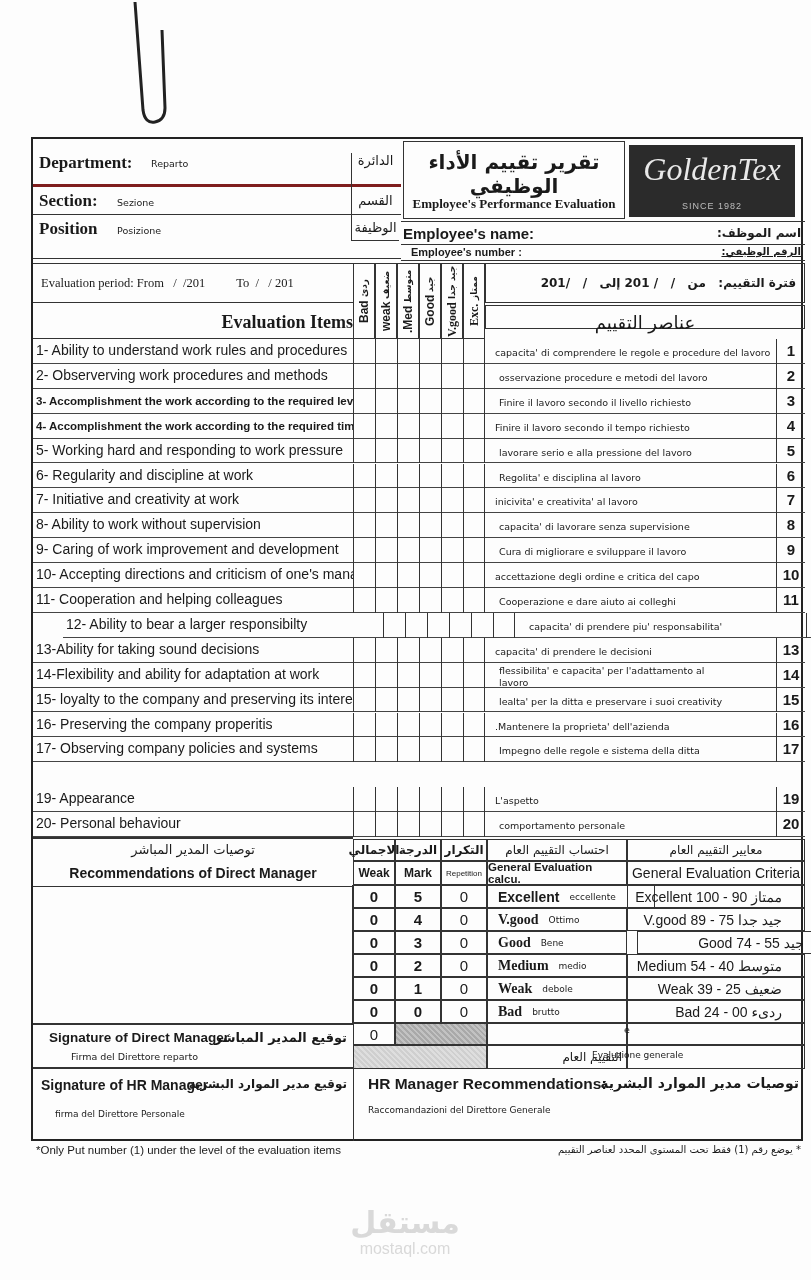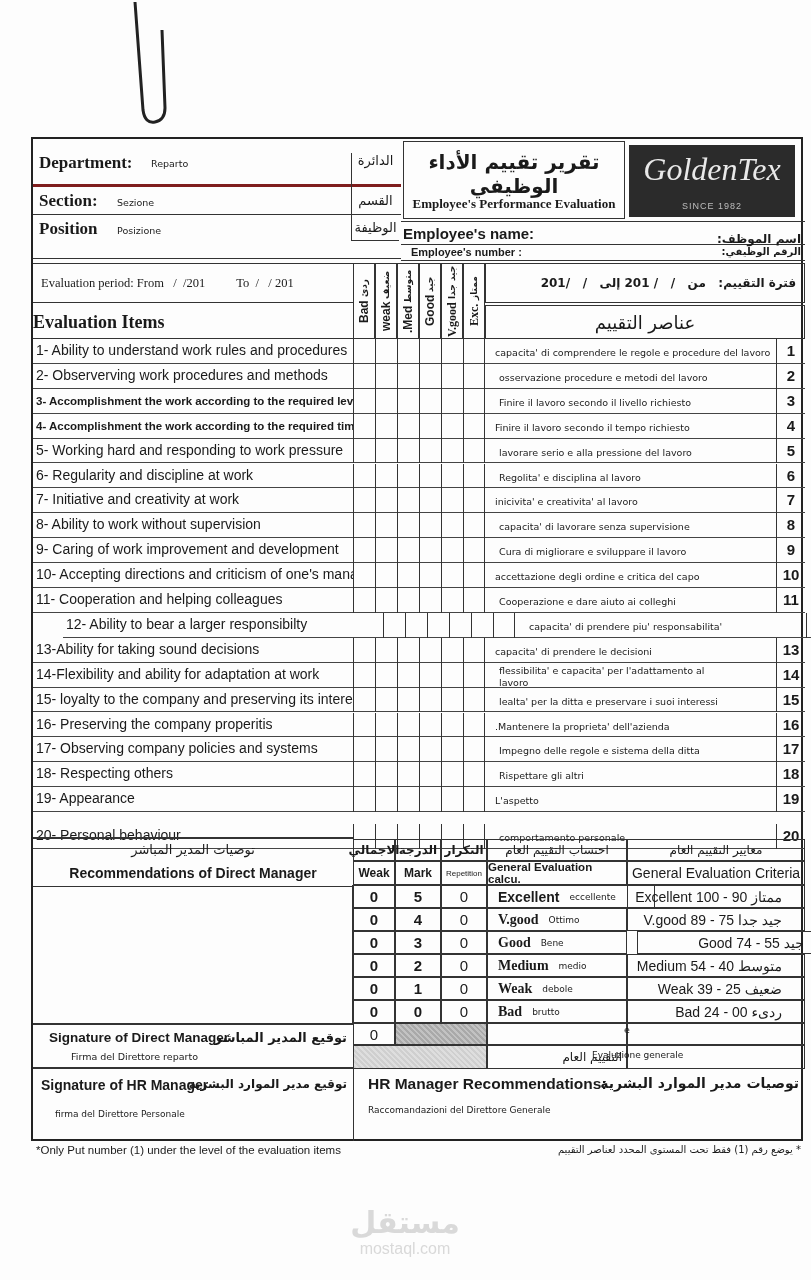--- a/index.html
+++ b/index.html
@@ -50,36 +50,36 @@
     <span class="abs it" style="left:84px;top:10px;">Posizione</span>
     <span class="abs ar" style="left:318px;top:0;width:48px;height:26px;border-left:1px solid #333;border-bottom:1px solid #333;font-size:13px;text-align:center;line-height:26px;">الوظيفة</span>
   </div>
   <div class="abs logo" style="left:596px;top:6px;width:166px;height:72px;">
     <div class="abs serif" style="left:0;right:0;top:6px;text-align:center;font-size:32px;font-style:italic;">GoldenTex</div>
     <div class="abs" style="left:0;right:0;top:56px;text-align:center;font-size:9px;letter-spacing:1px;color:#bdbdbd;">SINCE 1982</div>
   </div>
 
   <div class="abs" style="left:368px;top:82px;width:404px;height:24px;border-top:1px solid #333;border-bottom:1px solid #333;">
     <span class="abs" style="left:2px;top:3px;font-size:15px;font-weight:bold;">Employee's name:</span>
-    <span class="abs ar" style="right:4px;top:10px;font-size:12px;font-weight:bold;">اسم الموظف:</span>
+    <span class="abs ar" style="right:4px;top:4px;font-size:12px;font-weight:bold;">اسم الموظف:</span>
   </div>
   <div class="abs" style="left:368px;top:106px;width:404px;height:16px;border-bottom:1px solid #333;">
     <span class="abs" style="left:10px;top:1px;font-size:11px;font-weight:bold;">Employee's number :</span>
-    <span class="abs ar" style="right:4px;top:1px;font-size:10px;font-weight:bold;">الرقم الوظيفي:</span>
+    <span class="abs ar" style="right:4px;top:1px;font-size:10px;font-weight:bold;text-decoration:underline;">الرقم الوظيفي:</span>
   </div>
 
   <div class="abs" style="left:0;top:124px;width:320px;height:40px;border-top:1.5px solid #333;border-bottom:1.5px solid #333;">
     <span class="abs serif" style="left:8px;top:12px;font-size:12.5px;white-space:pre;">Evaluation period: From   /  /201          To  /   / 201</span>
   </div>
   <div class="abs" style="left:452px;top:124px;width:320px;height:40px;border:1.5px solid #333;">
     <span class="abs ar" style="right:8px;top:12px;font-size:12px;font-weight:bold;white-space:pre;">فترة التقييم:   من   /   / 201 إلى   /   /201</span>
   </div>
 
-  <div class="abs serif" style="left:0;top:166px;width:320px;height:34px;border-bottom:1.5px solid #333;text-align:left;line-height:34px;font-size:18px;font-weight:bold;">Evaluation Items</div>
-  <div class="abs ar" style="left:452px;top:166px;width:320px;height:34px;border:1.5px solid #333;text-align:center;line-height:34px;font-size:18px;">عناصر التقييم</div>
+  <div class="abs serif" style="left:0;top:166px;width:320px;height:34px;border-bottom:1.5px solid #333;text-align:right;line-height:34px;font-size:18px;font-weight:bold;">Evaluation Items</div>
+  <div class="abs ar" style="left:452px;top:166px;width:320px;height:24px;border:1.5px solid #333;text-align:center;line-height:34px;font-size:18px;">عناصر التقييم</div>
 
   <div id="rating-cols" class="abs" style="left:320px;top:124px;width:132px;height:76px;">
       <div class="abs vt" style="left: 0px; top: 0px; width: 22px; height: 76px; border: 1px solid rgb(51, 51, 51); font-family: &quot;Liberation Sans&quot;, sans-serif;">
         <span>Bad</span>
         <span style="font-size: 9px; margin-top: 3px; font-family: &quot;DejaVu Sans&quot;, sans-serif;">ردئ</span>
       </div>
       <div class="abs vt" style="left: 22px; top: 0px; width: 22px; height: 76px; border: 1px solid rgb(51, 51, 51); font-family: &quot;Liberation Sans&quot;, sans-serif;">
         <span>weak</span>
         <span style="font-size: 9px; margin-top: 3px; font-family: &quot;DejaVu Sans&quot;, sans-serif;">ضعيف</span>
       </div>
@@ -257,21 +257,21 @@
         <div class="item-no" style="height: 24.9px; line-height: 24.9px;">14</div>
       </div>
       <div class="abs" style="left: 0px; top: 348.6px; width: 772px; height: 24.9px; border-bottom: 1px solid rgb(68, 68, 68);">
         <div class="item-en" style="top: 3px;">15- loyalty to the company and preserving its interests</div>
         <div class="abs" style="left: 320px; top: 0px; width: 22px; height: 24.9px; border-left: 1px solid rgb(51, 51, 51);"></div>
         <div class="abs" style="left: 342px; top: 0px; width: 22px; height: 24.9px; border-left: 1px solid rgb(51, 51, 51);"></div>
         <div class="abs" style="left: 364px; top: 0px; width: 22px; height: 24.9px; border-left: 1px solid rgb(51, 51, 51);"></div>
         <div class="abs" style="left: 386px; top: 0px; width: 22px; height: 24.9px; border-left: 1px solid rgb(51, 51, 51);"></div>
         <div class="abs" style="left: 408px; top: 0px; width: 22px; height: 24.9px; border-left: 1px solid rgb(51, 51, 51);"></div>
         <div class="abs" style="left: 430px; top: 0px; width: 22px; height: 24.9px; border-left: 1px solid rgb(51, 51, 51); border-right: 1px solid rgb(51, 51, 51);"></div>
-        <div class="item-it" style="left: 466px; top: 8px;">lealta' per la ditta e preservare i suoi interessi</div>
+        <div class="item-it" style="left: 466px; top: 8px;">lealta' per la ditta e preservare i suoi creativity</div>
         <div class="item-no" style="height: 24.9px; line-height: 24.9px;">15</div>
       </div>
       <div class="abs" style="left: 0px; top: 373.5px; width: 772px; height: 24.9px; border-bottom: 1px solid rgb(68, 68, 68);">
         <div class="item-en" style="top: 3px;">16- Preserving the company properitis</div>
         <div class="abs" style="left: 320px; top: 0px; width: 22px; height: 24.9px; border-left: 1px solid rgb(51, 51, 51);"></div>
         <div class="abs" style="left: 342px; top: 0px; width: 22px; height: 24.9px; border-left: 1px solid rgb(51, 51, 51);"></div>
         <div class="abs" style="left: 364px; top: 0px; width: 22px; height: 24.9px; border-left: 1px solid rgb(51, 51, 51);"></div>
         <div class="abs" style="left: 386px; top: 0px; width: 22px; height: 24.9px; border-left: 1px solid rgb(51, 51, 51);"></div>
         <div class="abs" style="left: 408px; top: 0px; width: 22px; height: 24.9px; border-left: 1px solid rgb(51, 51, 51);"></div>
         <div class="abs" style="left: 430px; top: 0px; width: 22px; height: 24.9px; border-left: 1px solid rgb(51, 51, 51); border-right: 1px solid rgb(51, 51, 51);"></div>
@@ -282,43 +282,32 @@
         <div class="item-en" style="top: 3px;">17- Observing company policies and systems</div>
         <div class="abs" style="left: 320px; top: 0px; width: 22px; height: 24.9px; border-left: 1px solid rgb(51, 51, 51);"></div>
         <div class="abs" style="left: 342px; top: 0px; width: 22px; height: 24.9px; border-left: 1px solid rgb(51, 51, 51);"></div>
         <div class="abs" style="left: 364px; top: 0px; width: 22px; height: 24.9px; border-left: 1px solid rgb(51, 51, 51);"></div>
         <div class="abs" style="left: 386px; top: 0px; width: 22px; height: 24.9px; border-left: 1px solid rgb(51, 51, 51);"></div>
         <div class="abs" style="left: 408px; top: 0px; width: 22px; height: 24.9px; border-left: 1px solid rgb(51, 51, 51);"></div>
         <div class="abs" style="left: 430px; top: 0px; width: 22px; height: 24.9px; border-left: 1px solid rgb(51, 51, 51); border-right: 1px solid rgb(51, 51, 51);"></div>
         <div class="item-it" style="left: 466px; top: 8px;">Impegno  delle regole e sistema della ditta</div>
         <div class="item-no" style="height: 24.9px; line-height: 24.9px;">17</div>
       </div>
-      <div class="abs" style="left: 0px; top: 423.3px; width: 772px; height: 24.9px; border-bottom: 1px solid rgb(68, 68, 68);">
-        <div class="item-en" style="top: 3px;">18- Respecting others</div>
-        <div class="abs" style="left: 320px; top: 0px; width: 22px; height: 24.9px; border-left: 1px solid rgb(51, 51, 51);"></div>
-        <div class="abs" style="left: 342px; top: 0px; width: 22px; height: 24.9px; border-left: 1px solid rgb(51, 51, 51);"></div>
-        <div class="abs" style="left: 364px; top: 0px; width: 22px; height: 24.9px; border-left: 1px solid rgb(51, 51, 51);"></div>
-        <div class="abs" style="left: 386px; top: 0px; width: 22px; height: 24.9px; border-left: 1px solid rgb(51, 51, 51);"></div>
-        <div class="abs" style="left: 408px; top: 0px; width: 22px; height: 24.9px; border-left: 1px solid rgb(51, 51, 51);"></div>
-        <div class="abs" style="left: 430px; top: 0px; width: 22px; height: 24.9px; border-left: 1px solid rgb(51, 51, 51); border-right: 1px solid rgb(51, 51, 51);"></div>
-        <div class="item-it" style="left: 466px; top: 8px;">Rispettare gli altri</div>
-        <div class="item-no" style="height: 24.9px; line-height: 24.9px;">18</div>
-      </div>
       <div class="abs" style="left: 0px; top: 448.2px; width: 772px; height: 24.9px; border-bottom: 1px solid rgb(68, 68, 68);">
         <div class="item-en" style="top: 3px;">19- Appearance</div>
         <div class="abs" style="left: 320px; top: 0px; width: 22px; height: 24.9px; border-left: 1px solid rgb(51, 51, 51);"></div>
         <div class="abs" style="left: 342px; top: 0px; width: 22px; height: 24.9px; border-left: 1px solid rgb(51, 51, 51);"></div>
         <div class="abs" style="left: 364px; top: 0px; width: 22px; height: 24.9px; border-left: 1px solid rgb(51, 51, 51);"></div>
         <div class="abs" style="left: 386px; top: 0px; width: 22px; height: 24.9px; border-left: 1px solid rgb(51, 51, 51);"></div>
         <div class="abs" style="left: 408px; top: 0px; width: 22px; height: 24.9px; border-left: 1px solid rgb(51, 51, 51);"></div>
         <div class="abs" style="left: 430px; top: 0px; width: 22px; height: 24.9px; border-left: 1px solid rgb(51, 51, 51); border-right: 1px solid rgb(51, 51, 51);"></div>
         <div class="item-it" style="left: 462px; top: 8px;">L'aspetto</div>
         <div class="item-no" style="height: 24.9px; line-height: 24.9px;">19</div>
       </div>
-      <div class="abs" style="left: 0px; top: 473.1px; width: 772px; height: 24.9px; border-bottom: 1px solid rgb(68, 68, 68); margin-top: 12px;">
+      <div class="abs" style="left: 0px; top: 473.1px; width: 772px; height: 24.9px; border-bottom: 1px solid rgb(68, 68, 68);">
         <div class="item-en" style="top: 3px;">20- Personal behaviour</div>
         <div class="abs" style="left: 320px; top: 0px; width: 22px; height: 24.9px; border-left: 1px solid rgb(51, 51, 51);"></div>
         <div class="abs" style="left: 342px; top: 0px; width: 22px; height: 24.9px; border-left: 1px solid rgb(51, 51, 51);"></div>
         <div class="abs" style="left: 364px; top: 0px; width: 22px; height: 24.9px; border-left: 1px solid rgb(51, 51, 51);"></div>
         <div class="abs" style="left: 386px; top: 0px; width: 22px; height: 24.9px; border-left: 1px solid rgb(51, 51, 51);"></div>
         <div class="abs" style="left: 408px; top: 0px; width: 22px; height: 24.9px; border-left: 1px solid rgb(51, 51, 51);"></div>
         <div class="abs" style="left: 430px; top: 0px; width: 22px; height: 24.9px; border-left: 1px solid rgb(51, 51, 51); border-right: 1px solid rgb(51, 51, 51);"></div>
         <div class="item-it" style="left: 466px; top: 8px;">comportamento personale</div>
         <div class="item-no" style="height: 24.9px; line-height: 24.9px;">20</div>
       </div>

